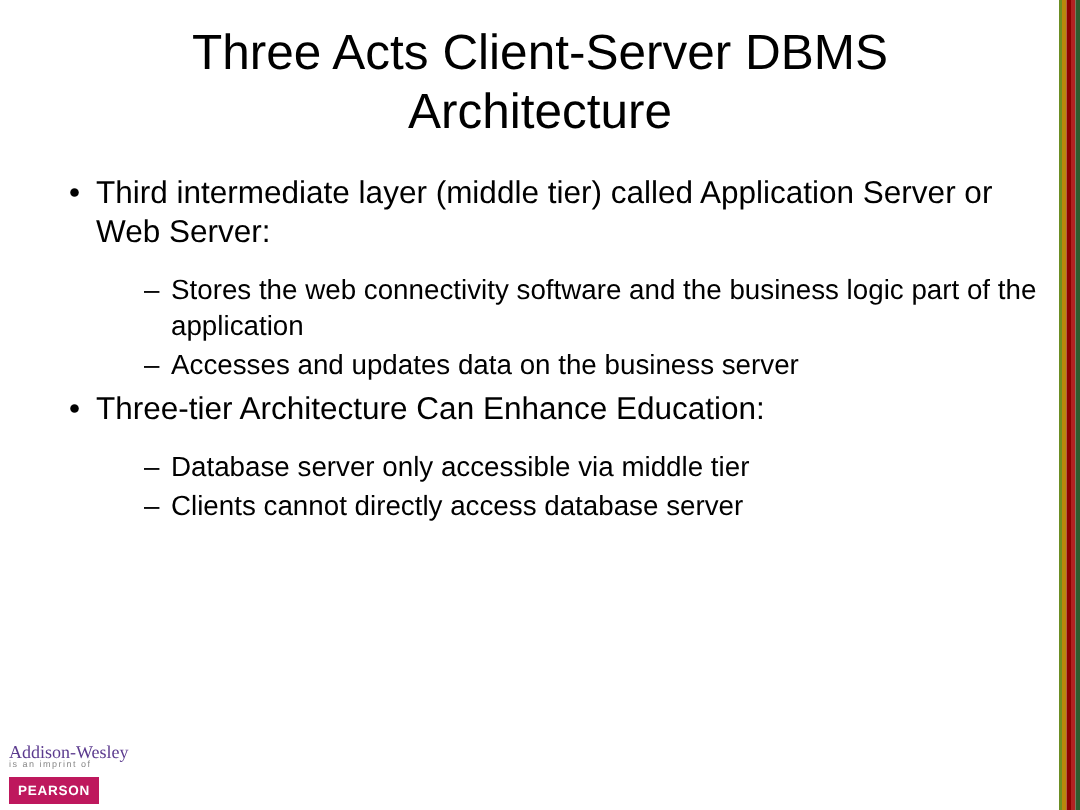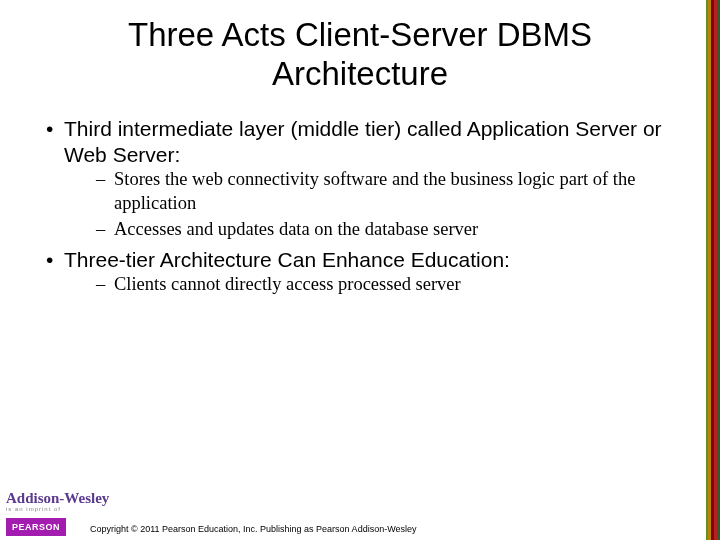--- a/index.html
+++ b/index.html
@@ -52,23 +52,22 @@
   ul.level1 > li::before {
     content: "•";
     position: absolute;
     left: 0;
     top: 0;
     font-size: 21px;
   }
   ul.level2 {
     list-style: none;
     padding-left: 32px;
-    margin-top: 0;
+    margin-top: 13px;
     margin-bottom: 6px;
-    font-family: Liberation Serif, serif;
   }
   ul.level2 > li {
     position: relative;
     font-size: 18.5px;
     line-height: 1.25;
     margin-bottom: 3px;
     padding-left: 18px;
   }
   ul.level2 > li::before {
     content: "–";
@@ -84,33 +83,33 @@
     right: 0;
     height: 62px;
   }
   .logo-stack {
     position: absolute;
     left: 6px;
     bottom: 4px;
   }
   .aw-logo {
     font-family: "Times New Roman", serif;
-    font-size: 15px;
-    font-weight: bold;
+    font-size: 12px;
+    font-weight: normal;
     color: #5b3a8e;
     line-height: 1;
   }
   .aw-sub {
     font-size: 6px;
     color: #888;
     letter-spacing: 1px;
     margin-bottom: 4px;
   }
   .pearson-badge {
-    background: #a21caf;
+    background: #be185d;
     color: #fff;
     font-size: 9px;
     font-weight: bold;
     padding: 4px 6px;
     display: inline-block;
     letter-spacing: 0.5px;
   }
   .copyright {
     position: absolute;
     left: 90px;
@@ -131,32 +130,32 @@
 </div>
 
 <div class="slide">
   <h1 class="title">Three Acts Client-Server DBMS Architecture</h1>
 
   <ul class="level1">
     <li>
       <span>Third intermediate layer (middle tier) called Application Server or Web Server:</span>
       <ul class="level2">
         <li>Stores the web connectivity software and the business logic part of the application</li>
-        <li>Accesses and updates data on the database server</li>
+        <li>Accesses and updates data on the business server</li>
       </ul>
     </li>
     <li>
       <span>Three-tier Architecture Can Enhance Education:</span>
       <ul class="level2">
-        <li>Clients cannot directly access processed server</li>
+        <li>Database server only accessible via middle tier</li>
+        <li>Clients cannot directly access database server</li>
       </ul>
     </li>
   </ul>
 </div>
 
 <div class="footer">
   <div class="logo-stack">
     <div class="aw-logo">Addison-Wesley</div>
     <div class="aw-sub">is an imprint of</div>
     <div class="pearson-badge">PEARSON</div>
   </div>
-  <div class="copyright">Copyright © 2011 Pearson Education, Inc. Publishing as Pearson Addison-Wesley</div>
 </div>
 
 </body></html>

